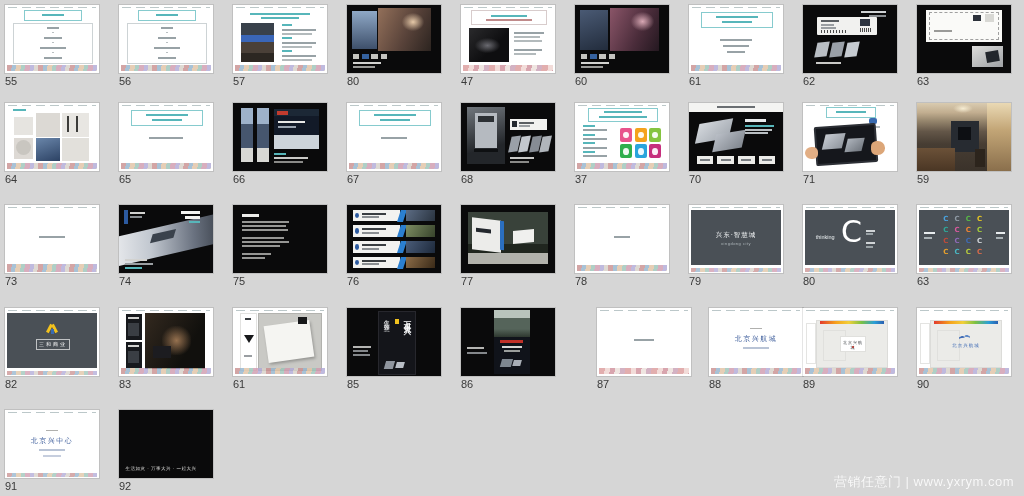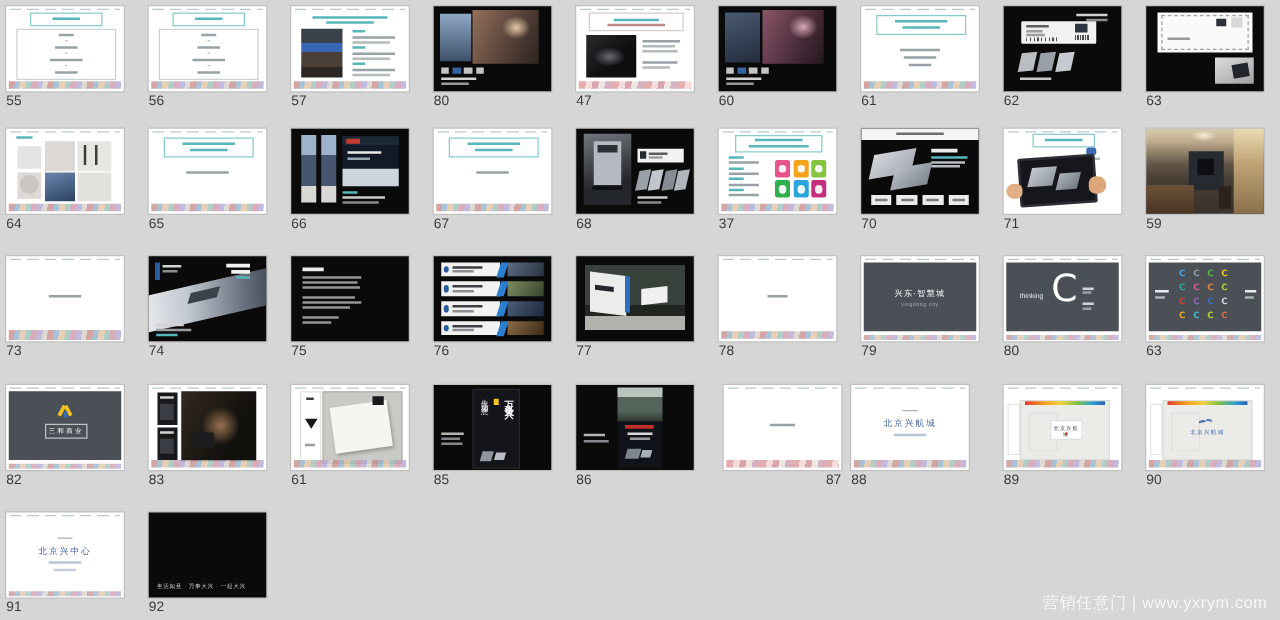--- a/index.html
+++ b/index.html
@@ -559,29 +559,29 @@
             <div style="position: absolute; left: 22%; top: 56%; width: 56%; height: 2px; background: rgb(216, 216, 214);"></div>
             <div style="position: absolute; left: 28%; top: 62%; width: 44%; height: 2px; background: rgb(154, 158, 156);"></div>
             <div style="position: absolute; left: 20%; top: 76%; width: 30%; height: 12%; background: rgb(126, 135, 144); transform: skewX(-16deg);"></div>
             <div style="position: absolute; left: 54%; top: 78%; width: 22%; height: 10%; background: rgb(168, 174, 182); transform: skewX(-16deg);"></div>
           </div>
           <div style="position: absolute; left: 6%; top: 58%; width: 18%; height: 2px; background: rgb(210, 210, 208); opacity: 0.85;"></div>
           <div style="position: absolute; left: 6%; top: 64%; width: 22%; height: 2px; background: rgb(154, 158, 162); opacity: 0.85;"></div>
         </div>
         <div class="num">86</div>
       </div>
-      <div class="cell" style="left: 579px; top: 308px; text-align: right;">
+      <div class="cell" style="left: 597px; top: 308px;">
         <div class="thumb">
           <div style="position: absolute; left: 3%; right: 3%; top: 2px; height: 1px; background: repeating-linear-gradient(90deg, rgb(159, 176, 178) 0px, rgb(159, 176, 178) 9px, transparent 9px, transparent 14px); opacity: 0.7;"></div>
           <div style="position: absolute; left: 39%; top: 46%; width: 22%; height: 2px; background: rgb(152, 162, 166);"></div>
           <div class="mosaic pink" style="position: absolute;"></div>
         </div>
         <div class="num">87</div>
       </div>
-      <div class="cell" style="left: 681px; top: 308px;">
+      <div class="cell" style="left: 709px; top: 308px;">
         <div class="thumb">
           <div style="position: absolute; left: 3%; right: 3%; top: 2px; height: 1px; background: repeating-linear-gradient(90deg, rgb(159, 176, 178) 0px, rgb(159, 176, 178) 9px, transparent 9px, transparent 14px); opacity: 0.7;"></div>
           <div style="position: absolute; left: 44%; top: 30%; width: 12%; height: 1px; background: rgb(176, 176, 174);"></div>
           <div style="position: absolute; left: 0px; right: 0px; top: 38%; text-align: center; font-size: 7px; color: rgb(68, 99, 159); letter-spacing: 1.5px;">北京兴航城</div>
           <div style="position: absolute; left: 36%; top: 58%; width: 28%; height: 2px; background: rgb(185, 196, 214);"></div>
           <div class="mosaic" style="position: absolute;"></div>
         </div>
         <div class="num">88</div>
       </div>
       <div class="cell" style="left: 803px; top: 308px;">

